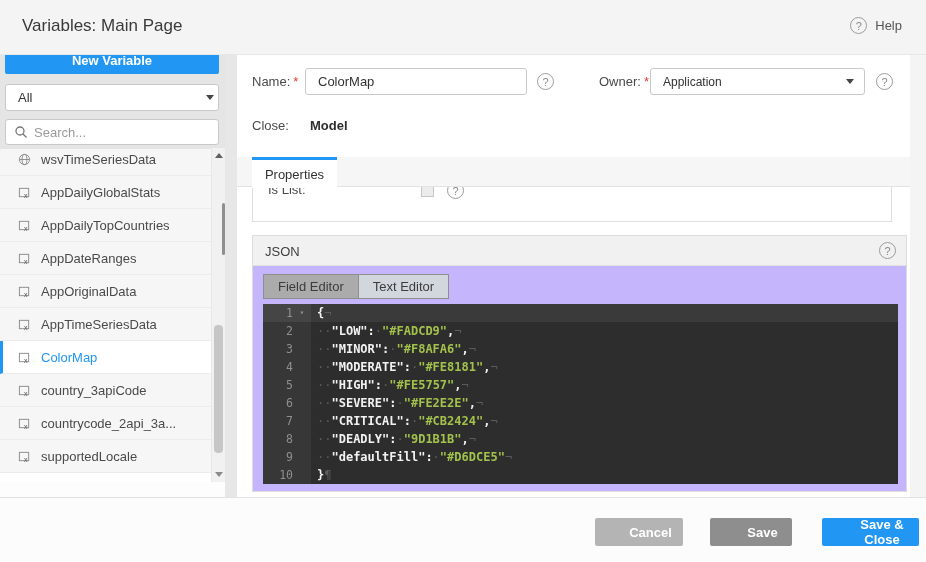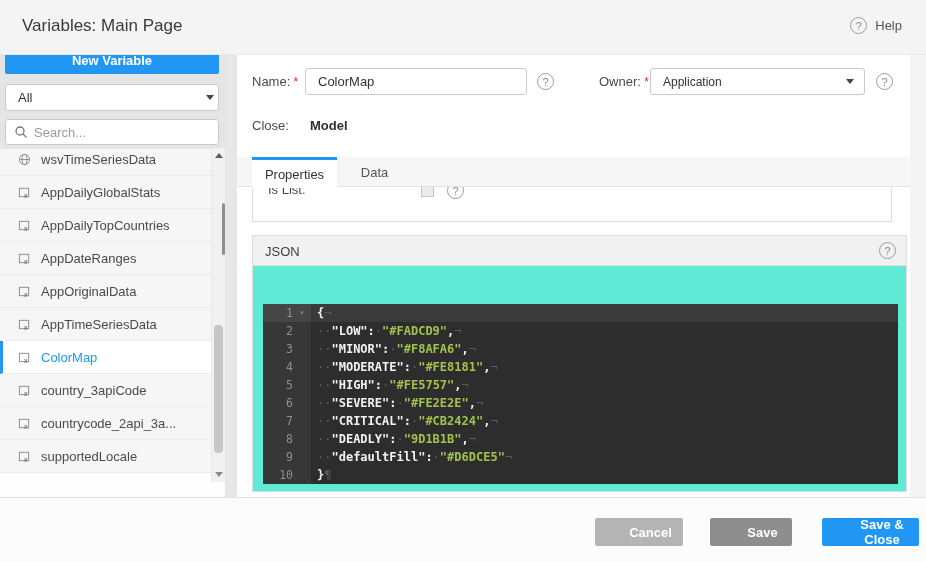--- a/index.html
+++ b/index.html
@@ -88,21 +88,21 @@
   .tab-data { left:100px; width:75px; color:#555; }
 
   .is-list-box { position:absolute; left:15px; top:102px; width:640px; height:65px;
         border:1px solid #ddd; background:#fff; z-index:1; }
   .is-list-label { position:absolute; left:15px; top:24px; font-size:13px; color:#4a4a4a; }
   .is-list-checkbox { position:absolute; left:168px; top:26px; width:13px; height:13px;
         background:#ececec; border:1px solid #c6c6c6; cursor:pointer; }
   .q-islist { position:absolute; left:194px; top:24px; }
 
   .json-box { position:absolute; left:15px; top:180px; width:655px; height:257px;
-        border:1px solid #ddd; background:#5eead4; z-index:2; }
+        border:1px solid #ddd; background:#c4b5fd; z-index:2; }
   .json-header { position:absolute; left:0; top:0; width:100%; height:30px; background:#f1f1f1;
         border-bottom:1px solid #e0e0e0; }
   .json-title { position:absolute; left:12px; top:8px; font-size:13px; color:#3d3d3d; }
   .q-json { position:absolute; right:10px; top:6px; }
 
   .editor-toggle { position:absolute; left:10px; top:38px; display:flex; height:25px;
         border:1px solid #8f8f8f; }
   .toggle-btn { display:flex; align-items:center; justify-content:center; font-size:13px;
         color:#3c3c3c; cursor:pointer; padding:0 14px; min-width:90px; border:none;
         font-family:"Liberation Sans",sans-serif; }
@@ -292,29 +292,32 @@
   <span class="type-value">Model</span>
 
   <div class="is-list-box">
     <span class="is-list-label">Is List:</span>
     <span class="is-list-checkbox"></span>
     <span class="qicon q-islist"></span>
   </div>
 
   <div class="tabbar">
     <div class="tab tab-properties">Properties</div>
-    <div class="tab tab-data">Data</div>
   </div>
 
   <div class="json-box">
     <div class="json-header">
       <span class="json-title">JSON</span>
       <span class="qicon q-json"></span>
     </div>
 
+    <div class="editor-toggle">
+      <button class="toggle-btn toggle-field">Field Editor</button>
+      <button class="toggle-btn toggle-text">Text Editor</button>
+    </div>
 
     <div class="code-editor">
         <div class="code-line active">
           <span class="gutter-wrap">
             <span class="line-num">1</span>
             <span class="fold">▾</span>
           </span>
           <span class="code-content"><span class="punct">{</span><span class="ws-eol">¬</span></span>
         </div>
         <div class="code-line">

